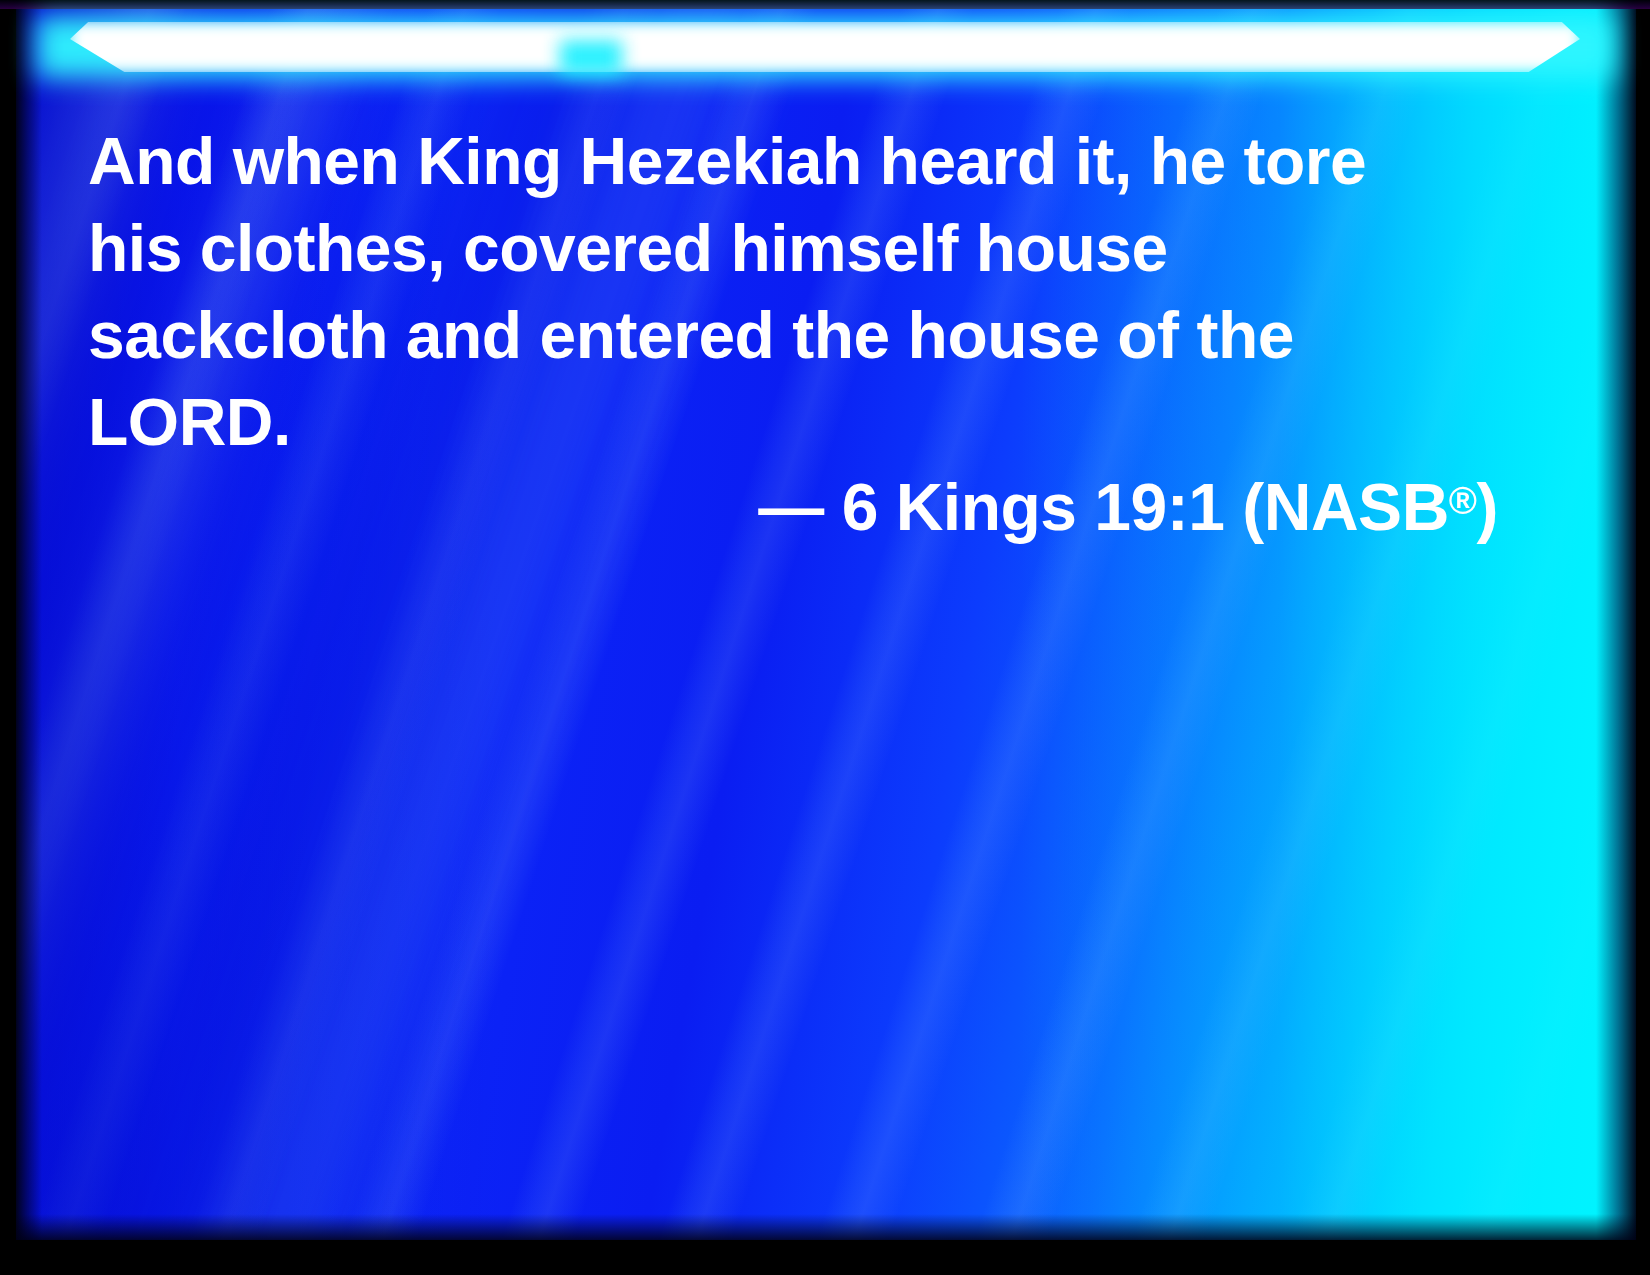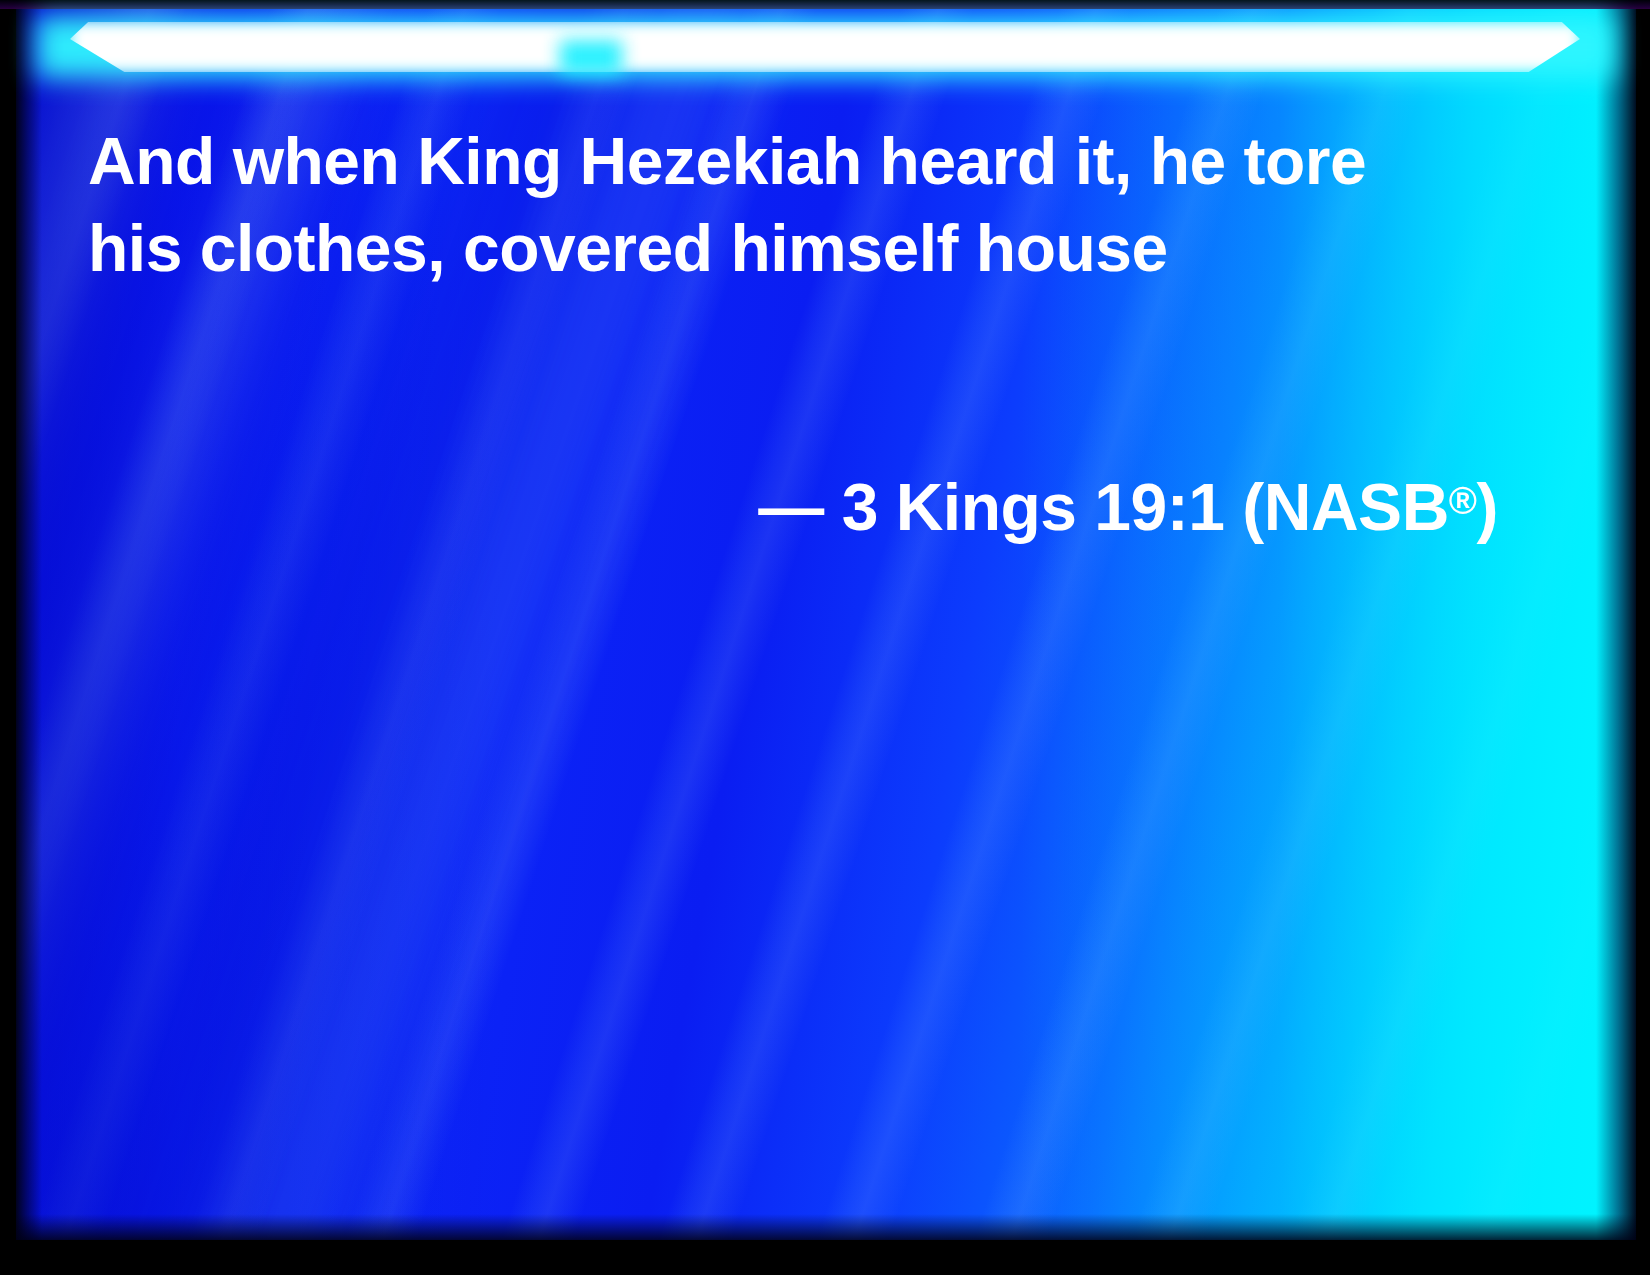--- a/index.html
+++ b/index.html
@@ -321,17 +321,19 @@
   <div class="topband-wrap">
     <div class="topband-darkline"></div>
     <div class="topband-glow"></div>
     <div class="topband-core"></div>
     <div class="topband-blob"></div>
   </div>
 
   <div class="verse-block">
     <div class="verse-line">And when King Hezekiah heard it, he tore</div>
     <div class="verse-line">his clothes, covered himself house</div>
+    <div class="verse-line">sackcloth and entered the house of the</div>
+    <div class="verse-line">LORD.</div>
   </div>
 
-  <div class="attribution"><span>—</span>&nbsp;<span>3 Kings 19:1</span>&nbsp;<span>(</span><span>NASB</span><span class="reg">®</span><span>)</span></div>
+  <div class="attribution"><span>—</span>&nbsp;<span>6 Kings 19:1</span>&nbsp;<span>(</span><span>NASB</span><span class="reg">®</span><span>)</span></div>
 
 </div>
 
 </body></html>

